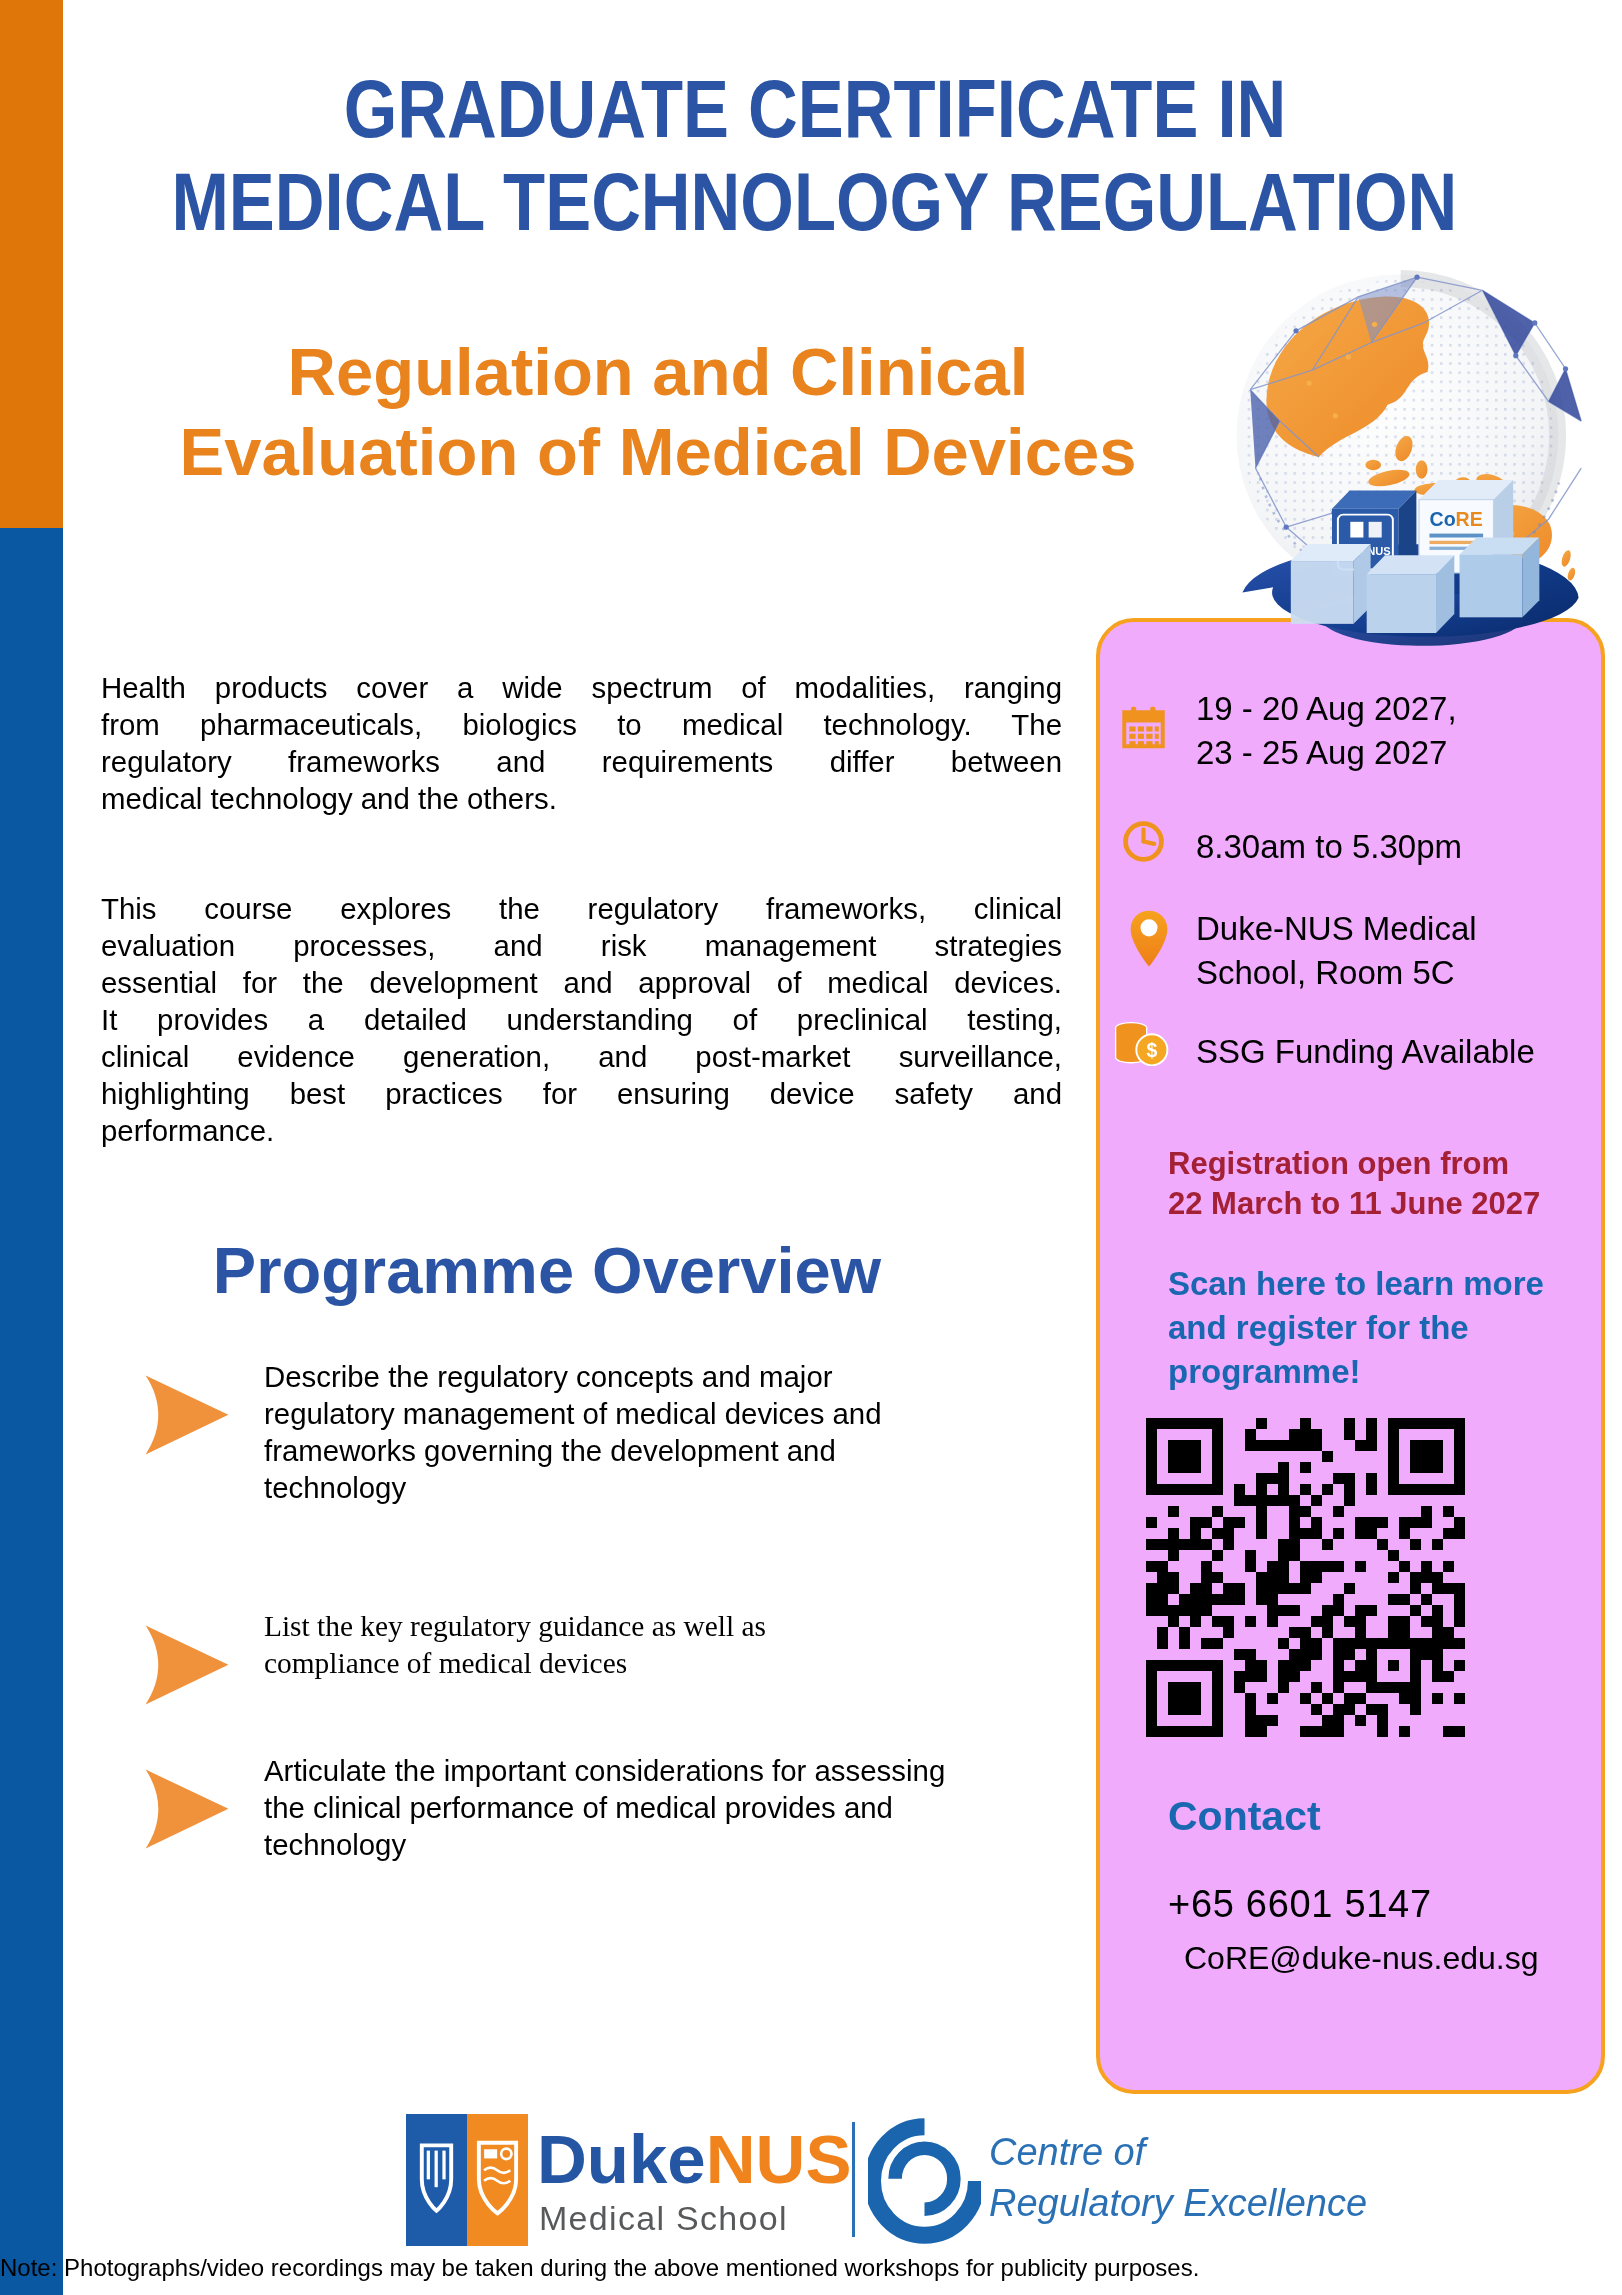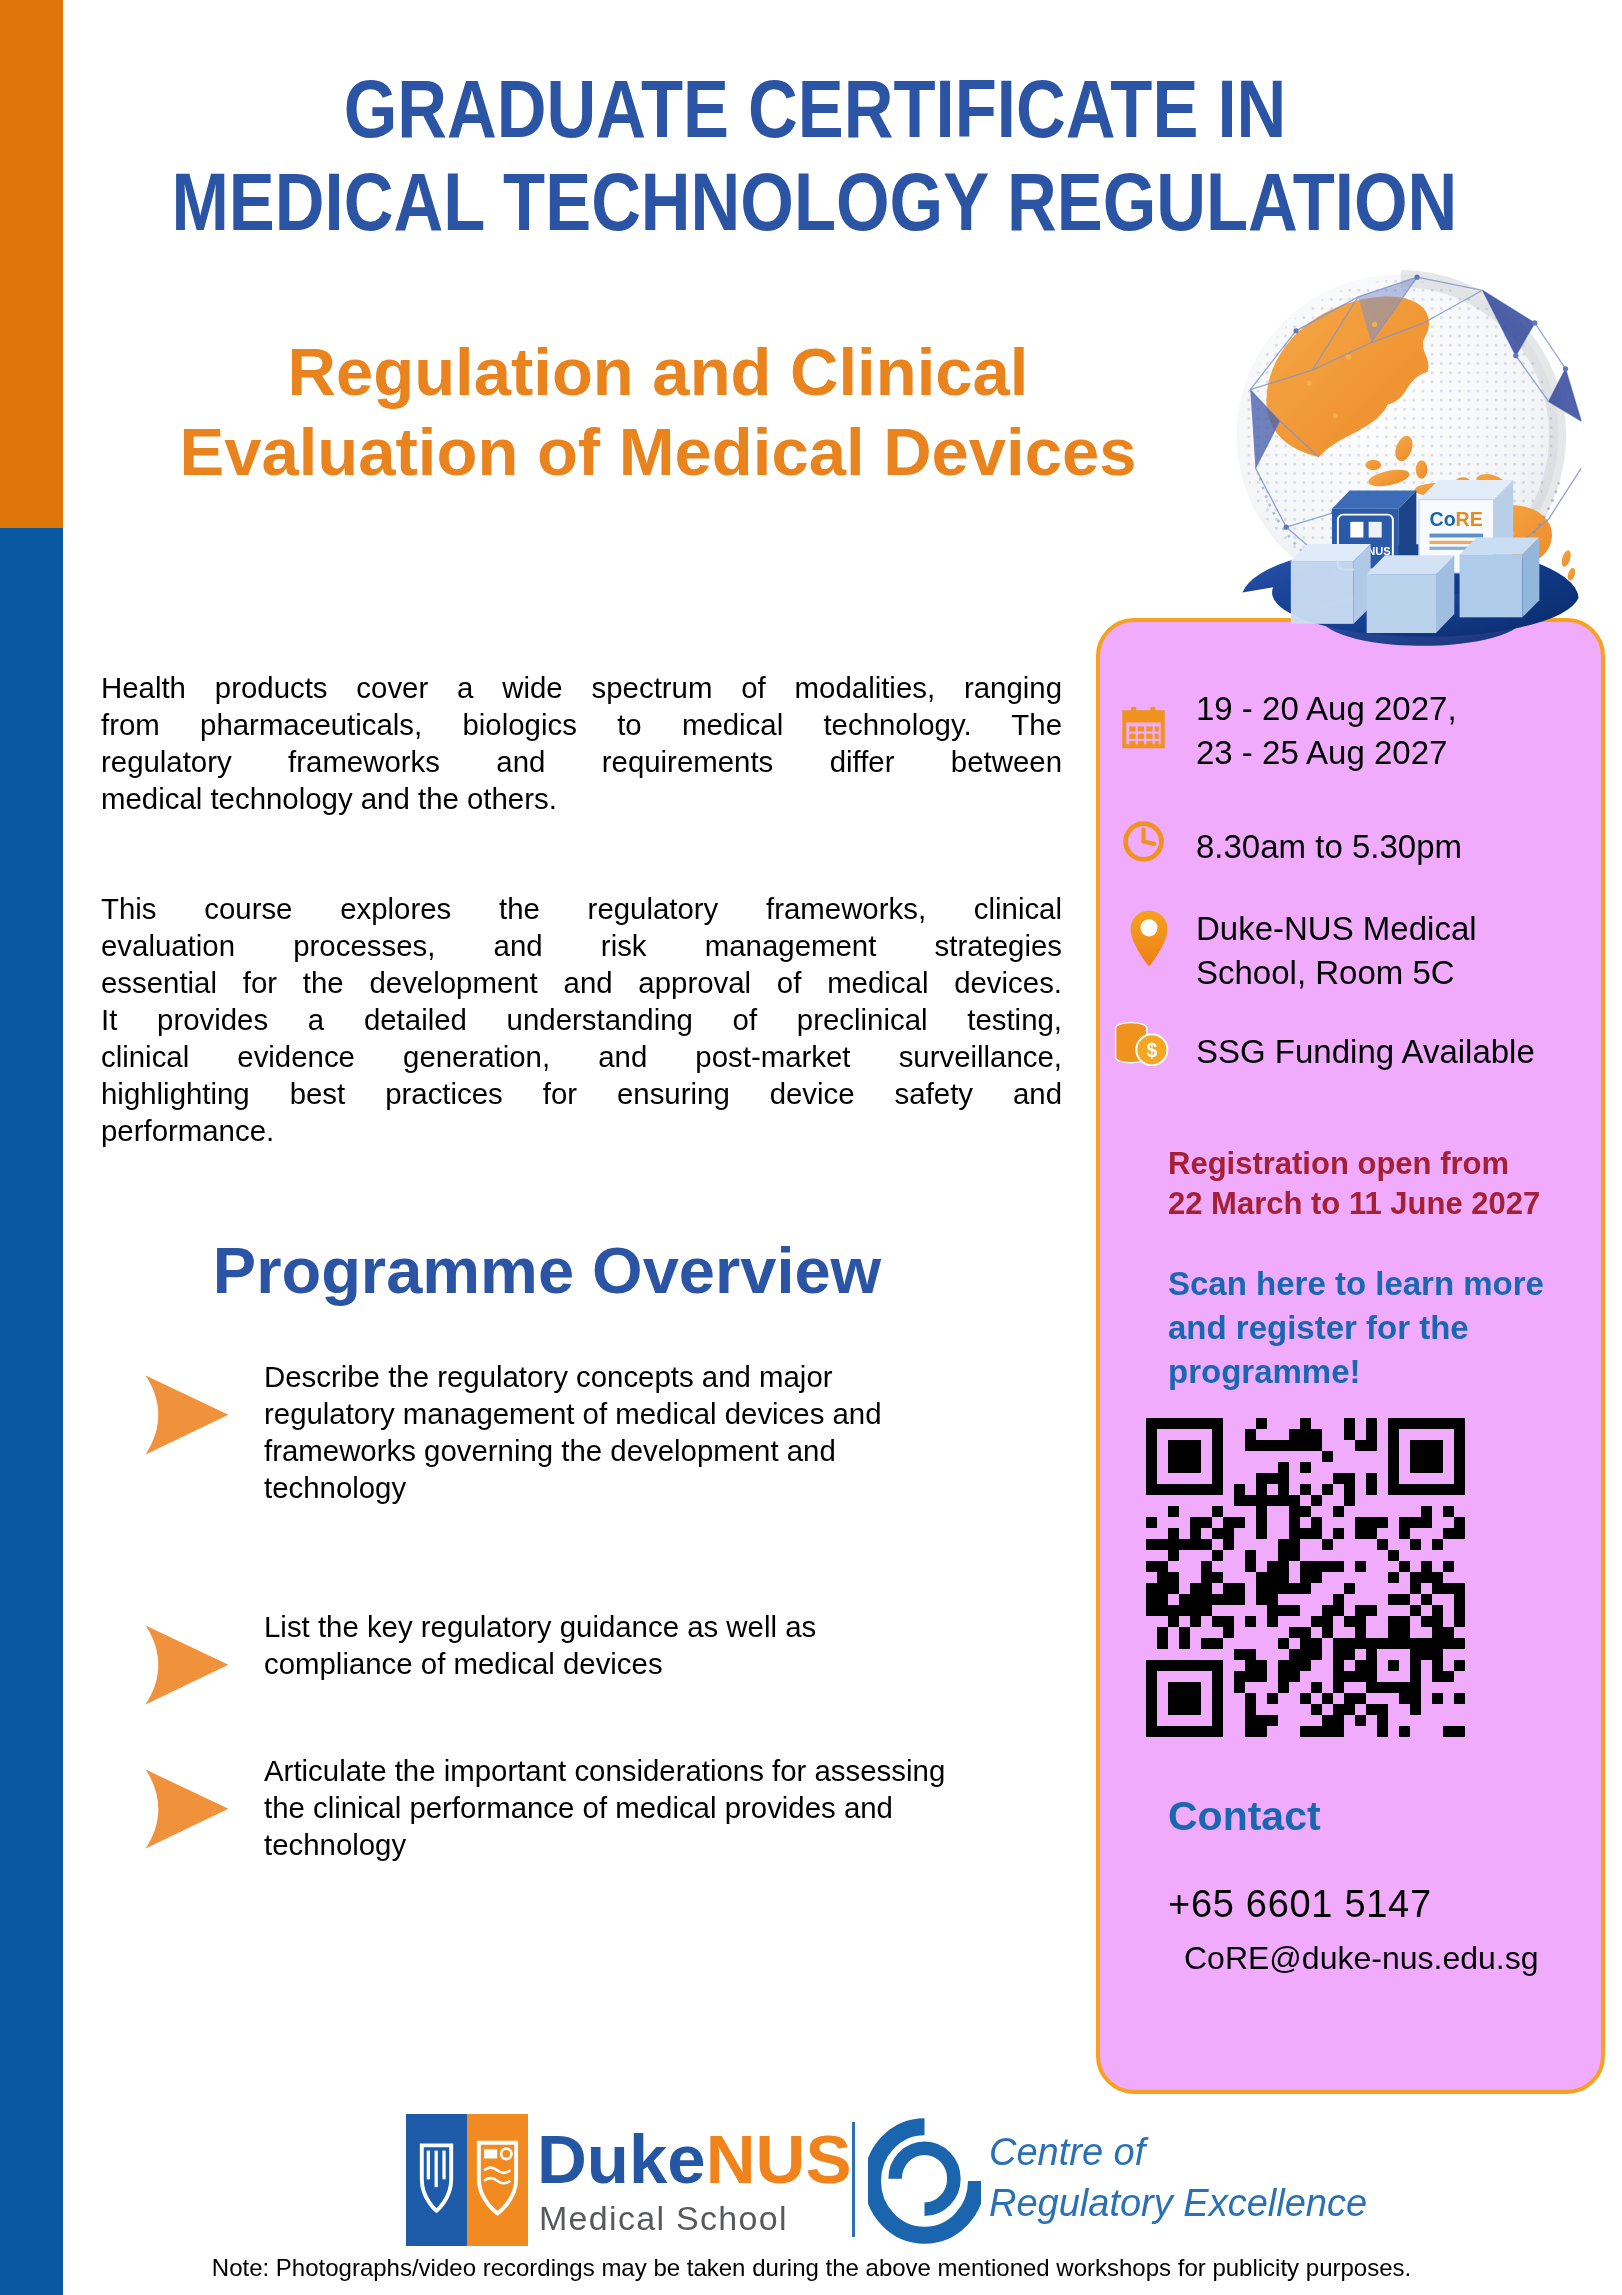--- a/index.html
+++ b/index.html
@@ -21,21 +21,21 @@
   
   .intro{position:absolute;left:101px;top:669px;width:961px;font-size:29.4px;line-height:37px;color:#000;}
   .intro .para{margin:0 0 73px 0;}
   .jline{text-align:justify;text-align-last:justify;}
   .lline{text-align:left;}
 
   .overview-heading{position:absolute;left:99px;width:896px;top:1233px;text-align:center;
                     font-size:65px;font-weight:700;color:#2B55A4;}
 
   .bullet{position:absolute;left:264px;width:795px;font-size:29.4px;line-height:37px;color:#000;}
-  #bullet-1{top:1358px;} #bullet-2{top:1608px;} #bullet-3{top:1752px;}
+  #bullet-1{top:1358px;} #bullet-2{top:1608px;font-family:Liberation Serif, serif;} #bullet-3{top:1752px;}
   .arrow{position:absolute;left:143px;width:88px;height:82px;}
   #arrow-1{top:1374px;} #arrow-2{top:1624px;} #arrow-3{top:1768px;}
 
   
   .card{position:absolute;left:1096px;top:618px;width:509px;height:1476px;box-sizing:border-box;
         border:4.6px solid #F7A21E;border-radius:38px;background:#f0abfc;z-index:1;}
   .card .icon{position:absolute;}
   #icon-calendar{left:21.6px;top:82px;width:43px;height:46px;}
   #icon-clock{left:21.6px;top:198px;width:43px;height:43px;}
   #icon-pin{left:30px;top:288px;width:38px;height:58px;}
@@ -61,21 +61,21 @@
   .duke-box .blue{background:#1E5BA9;}
   .duke-box .orange{background:#F18A21;}
   .duke-box svg{position:absolute;left:0;top:0;width:100%;height:100%;}
   .dukenus-text{position:absolute;left:537px;top:2125px;font-size:69px;font-weight:700;line-height:69px;white-space:nowrap;}
   .dukenus-text .duke{color:#2456A4;} .dukenus-text .nus{color:#F0831C;}
   .medschool{position:absolute;left:539px;top:2199px;font-size:34px;color:#58595B;letter-spacing:1.3px;}
   .logo-divider{position:absolute;left:852px;top:2122px;width:2.6px;height:115px;background:#2A70B5;}
   .core-mark{position:absolute;left:868px;top:2118px;width:113px;height:126px;}
   .core-text{position:absolute;left:989px;top:2127px;font-size:38px;line-height:51px;color:#2A70B5;white-space:nowrap;font-style:italic;}
 
-  .note{position:absolute;left:0;right:0;top:2254px;text-align:center;font-size:24px;color:#000;}
+  .note{position:absolute;left:0;right:0;top:2254px;font-size:24px;color:#000;}
 </style>
 </head>
 <body>
 
 <div class="page">
 
   <div class="bar-top"></div>
   <div class="bar-bottom"></div>
 
   <div class="title">

